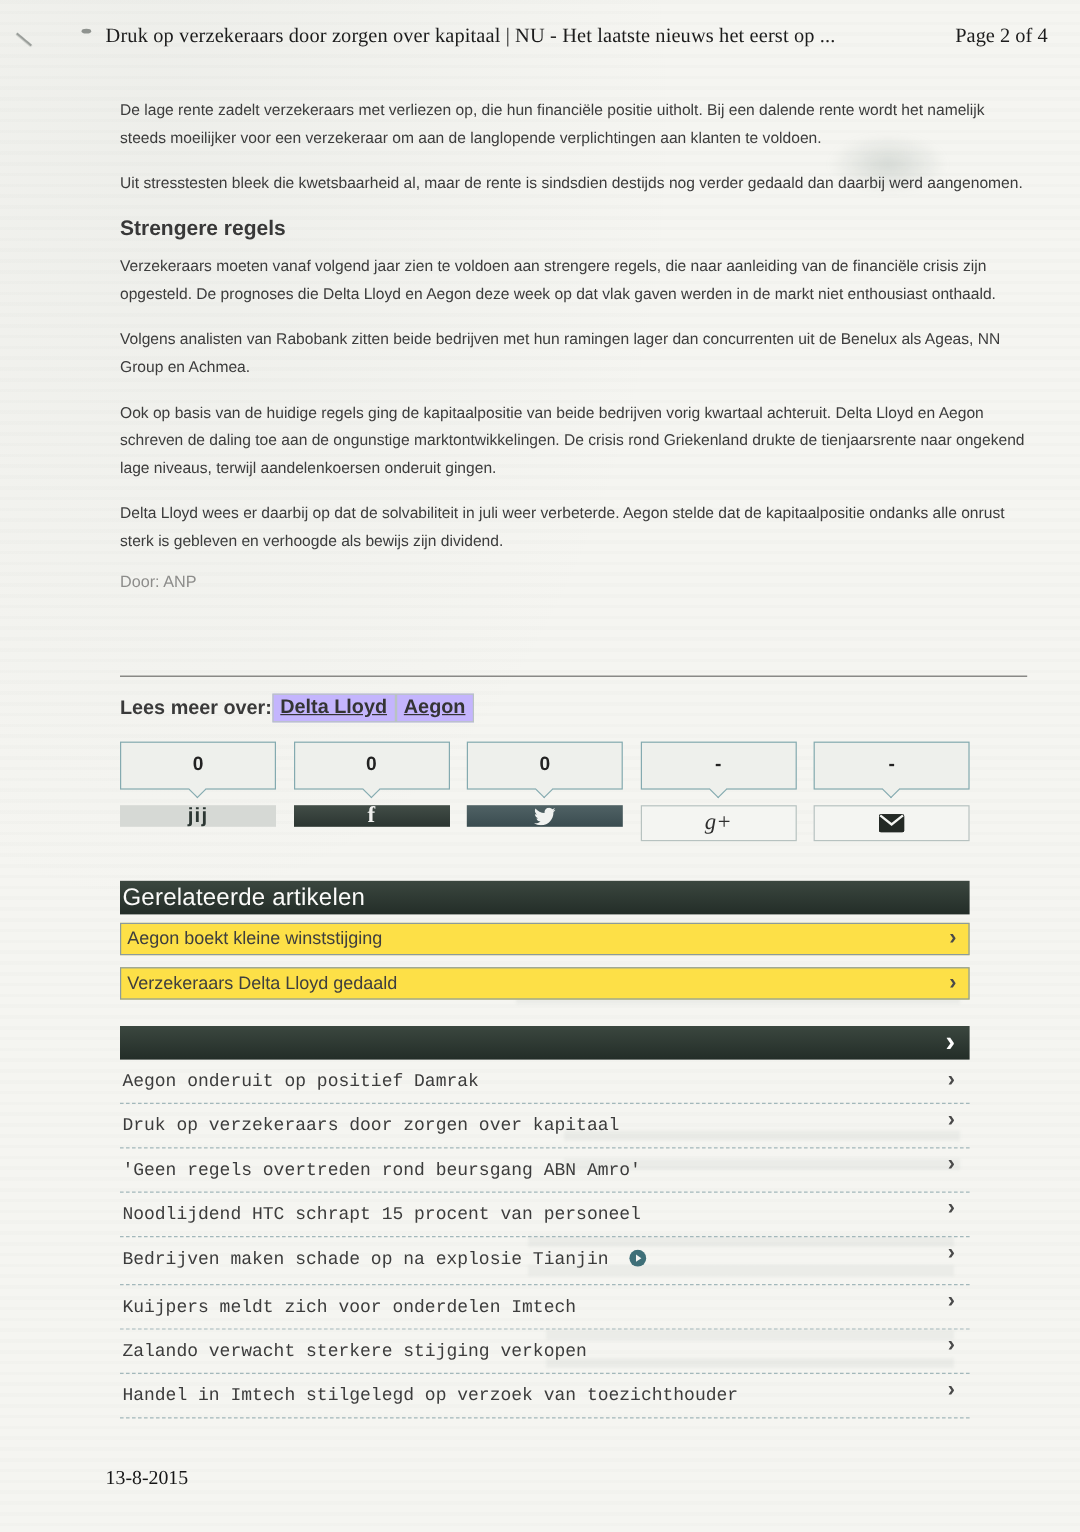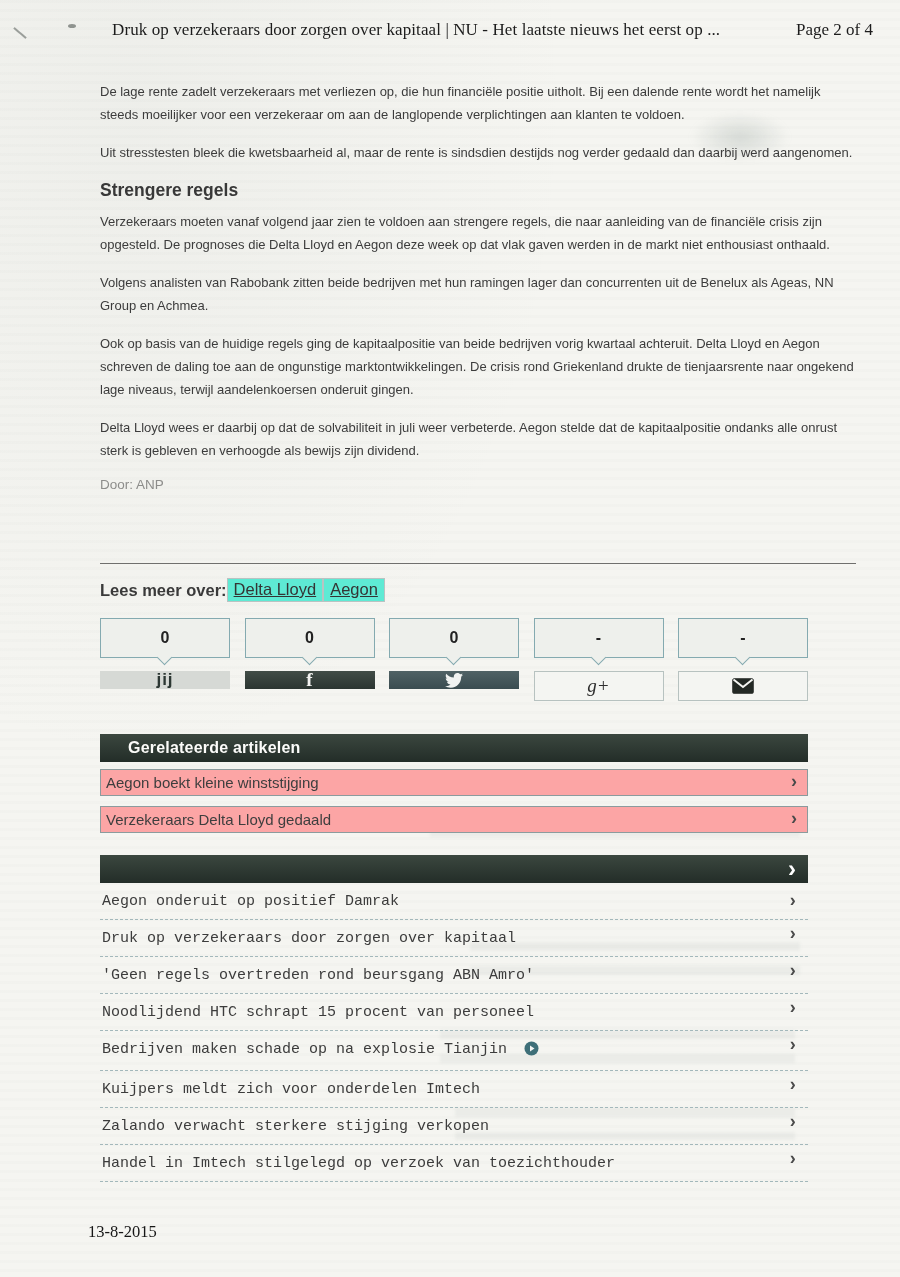--- a/index.html
+++ b/index.html
@@ -19,43 +19,43 @@
   .artifact{position:absolute;pointer-events:none;}
   .smudge{filter:blur(3px);border-radius:50%;}
   .ghostlines{filter:blur(1.5px);opacity:.5;
     background:repeating-linear-gradient(180deg, rgba(130,145,140,.18) 0 9px, rgba(0,0,0,0) 9px 24px);}
   .penmark{width:16px;height:2px;background:#9a9e9a;transform:rotate(40deg);filter:blur(.5px);}
 
   
   .print-header{
     position:absolute;top:20px;left:88px;right:27px;
     display:flex;justify-content:space-between;align-items:baseline;
-    font-family:"Liberation Serif", serif;font-size:17px;color:#1c1c1c;margin-left:24px;
+    font-family:"Liberation Serif", serif;font-size:17px;color:#1c1c1c;
   }
   .print-header .ptitle{letter-spacing:.1px;}
   .print-footer{
     position:absolute;top:1222px;left:88px;right:78px;
     display:flex;justify-content:space-between;align-items:baseline;
     font-family:"Liberation Serif", serif;font-size:16.5px;color:#161616;
   }
 
   
   .block-article{position:absolute;top:80px;left:100px;width:756px;}
   .block-article p{font-size:13px;line-height:23px;color:#3c3c3c;margin:0 0 15px 0;}
   .block-article h2{font-size:17.5px;line-height:22px;color:#383838;margin:6px 0 9px 0;}
   .byline{font-size:13.5px;color:#8d8d8b;margin-top:6px;}
 
   
   .block-tags{position:absolute;top:563px;left:100px;width:756px;}
   .divider{border-top:1.5px solid #6f6f6d;height:0;}
   .tags-row{margin-top:14px;display:flex;align-items:center;gap:0;}
   .tags-label{font-size:16.5px;font-weight:bold;color:#3a3a3a;}
   .tag-link{
-    font-size:16.5px;font-weight:normal;color:#343434;text-decoration:underline;
-    border:1px solid #b9c3c2;background:#5eead4;padding:1px 6px 2px;cursor:pointer;
+    font-size:16.5px;font-weight:bold;color:#343434;text-decoration:underline;
+    border:1px solid #b9c3c2;background:#c4b5fd;padding:1px 6px 2px;cursor:pointer;
   }
 
   
   .block-share{position:absolute;top:618px;left:100px;width:708px;display:flex;justify-content:space-between;}
   .share-col{width:130px;}
   .bubble{
     position:relative;height:38px;border:1px solid #84aab0;background:#eef0ec;
     display:flex;align-items:center;justify-content:center;
     font-size:16px;font-weight:bold;color:#222;
   }
@@ -74,23 +74,23 @@
   .btn-tw{background:linear-gradient(180deg,#506265,#3a4c50);}
   .btn-light{background:#f4f5f2;border:1px solid #b7c2c0;height:28px;}
   .btn-gp .gp{font-family:"Liberation Serif",serif;font-style:italic;font-size:19px;color:#2e2e2e;}
 
   
   .block-related{position:absolute;top:734px;left:100px;width:708px;}
   .dark-bar{
     height:28px;background:linear-gradient(180deg,#3b473f,#232d28);
     display:flex;align-items:center;color:#fbfbf9;
   }
-  .related-head{font-size:16px;font-weight:bold;padding-left:28px;letter-spacing:.2px;}
+  .related-head{font-size:20px;font-weight:normal;padding-left:2px;letter-spacing:.2px;}
   .related-row{
-    position:relative;margin-top:7px;height:25px;border:1px solid #8b9b9d;background:#fca5a5;
+    position:relative;margin-top:7px;height:25px;border:1px solid #8b9b9d;background:#fde047;
     display:flex;align-items:center;cursor:pointer;
   }
   .related-row + .related-row{margin-top:10px;}
   .related-row .row-title{font-size:15px;color:#3e3e3e;padding-left:5px;}
 
   
   .block-more{position:absolute;top:855px;left:100px;width:708px;}
   .more-bar{justify-content:flex-end;cursor:pointer;}
   .bar-chev{font-size:24px;font-weight:bold;color:#fff;padding-right:12px;line-height:26px;}
   .more-row{

